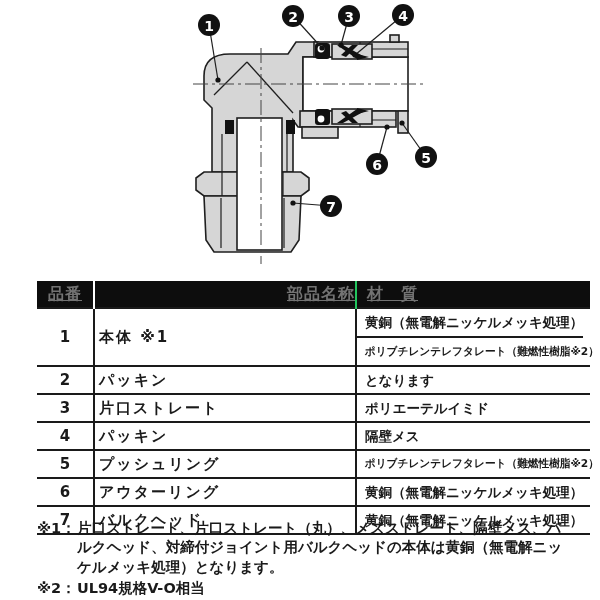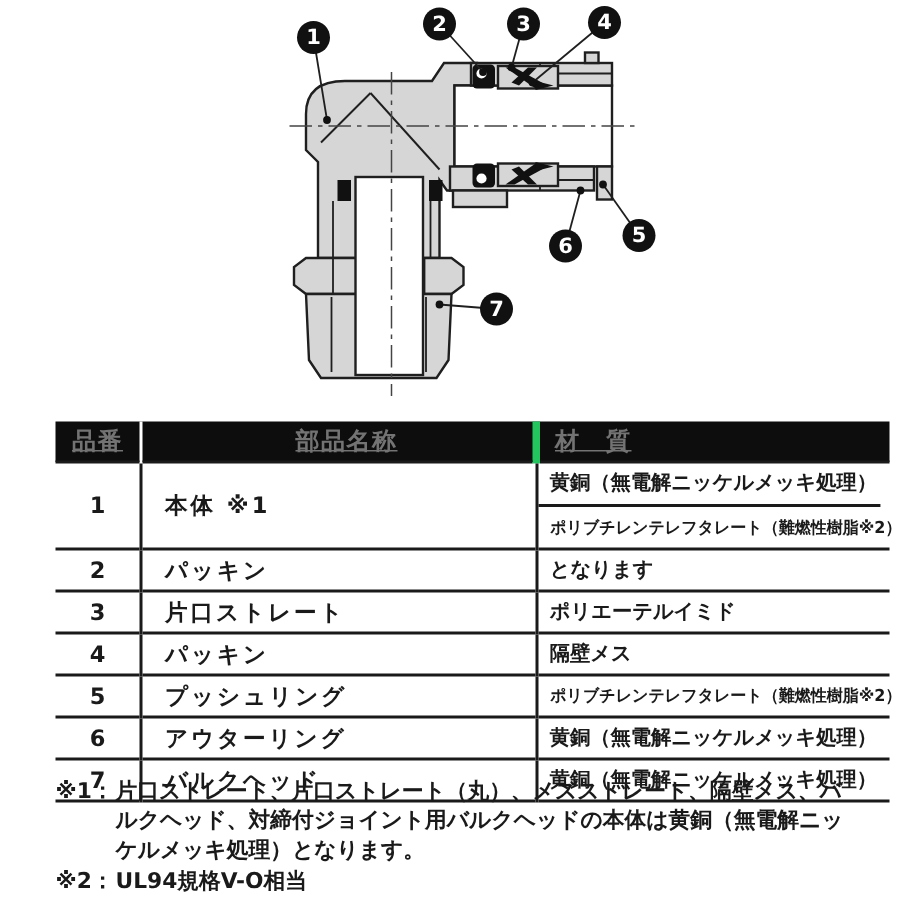--- a/index.html
+++ b/index.html
@@ -16,30 +16,30 @@
   #parts-table{
     position:absolute;left:37px;top:281px;width:527px;
     border-collapse:collapse;table-layout:fixed;
     border-bottom:2px solid #1a1a1a;
   }
   #parts-table th{
     background:#0d0d0d;color:#737373;font-weight:bold;
     font-size:16px;height:26px;padding:0;letter-spacing:1px;text-decoration:underline;
   }
   #parts-table th.h-no{width:56px;text-align:center;}
-  #parts-table th.h-name{width:248px;text-align:center;padding-left:12px;border-left:2px solid #ffffff;}
-  #parts-table th.h-mat{width:223px;text-align:left;padding-left:10px;border-left:5px solid #22c55e;}
+  #parts-table th.h-name{width:248px;text-align:right;padding-left:12px;border-left:2px solid #ffffff;}
+  #parts-table th.h-mat{width:223px;text-align:left;padding-left:10px;border-left:2px solid #22c55e;}
   #parts-table td{
     padding:0;border-top:2px solid #1a1a1a;vertical-align:middle;
   }
   #parts-table td.c-no{
     text-align:center;font-size:15px;font-weight:600;
   }
   #parts-table td.c-name{
-    border-left:2px solid #1a1a1a;padding-left:15px;
+    border-left:2px solid #1a1a1a;padding-left:4px;
     font-size:15px;font-weight:600;letter-spacing:2px;
   }
   #parts-table td.c-mat{
     border-left:2px solid #1a1a1a;
     margin-left:36px;
   }
   #parts-table tr.r-std td{height:26px;}
   .mat{
     padding:2px 4px 2px 8px;font-size:13.5px;font-weight:600;
     letter-spacing:0px;white-space:nowrap;line-height:1.4;

